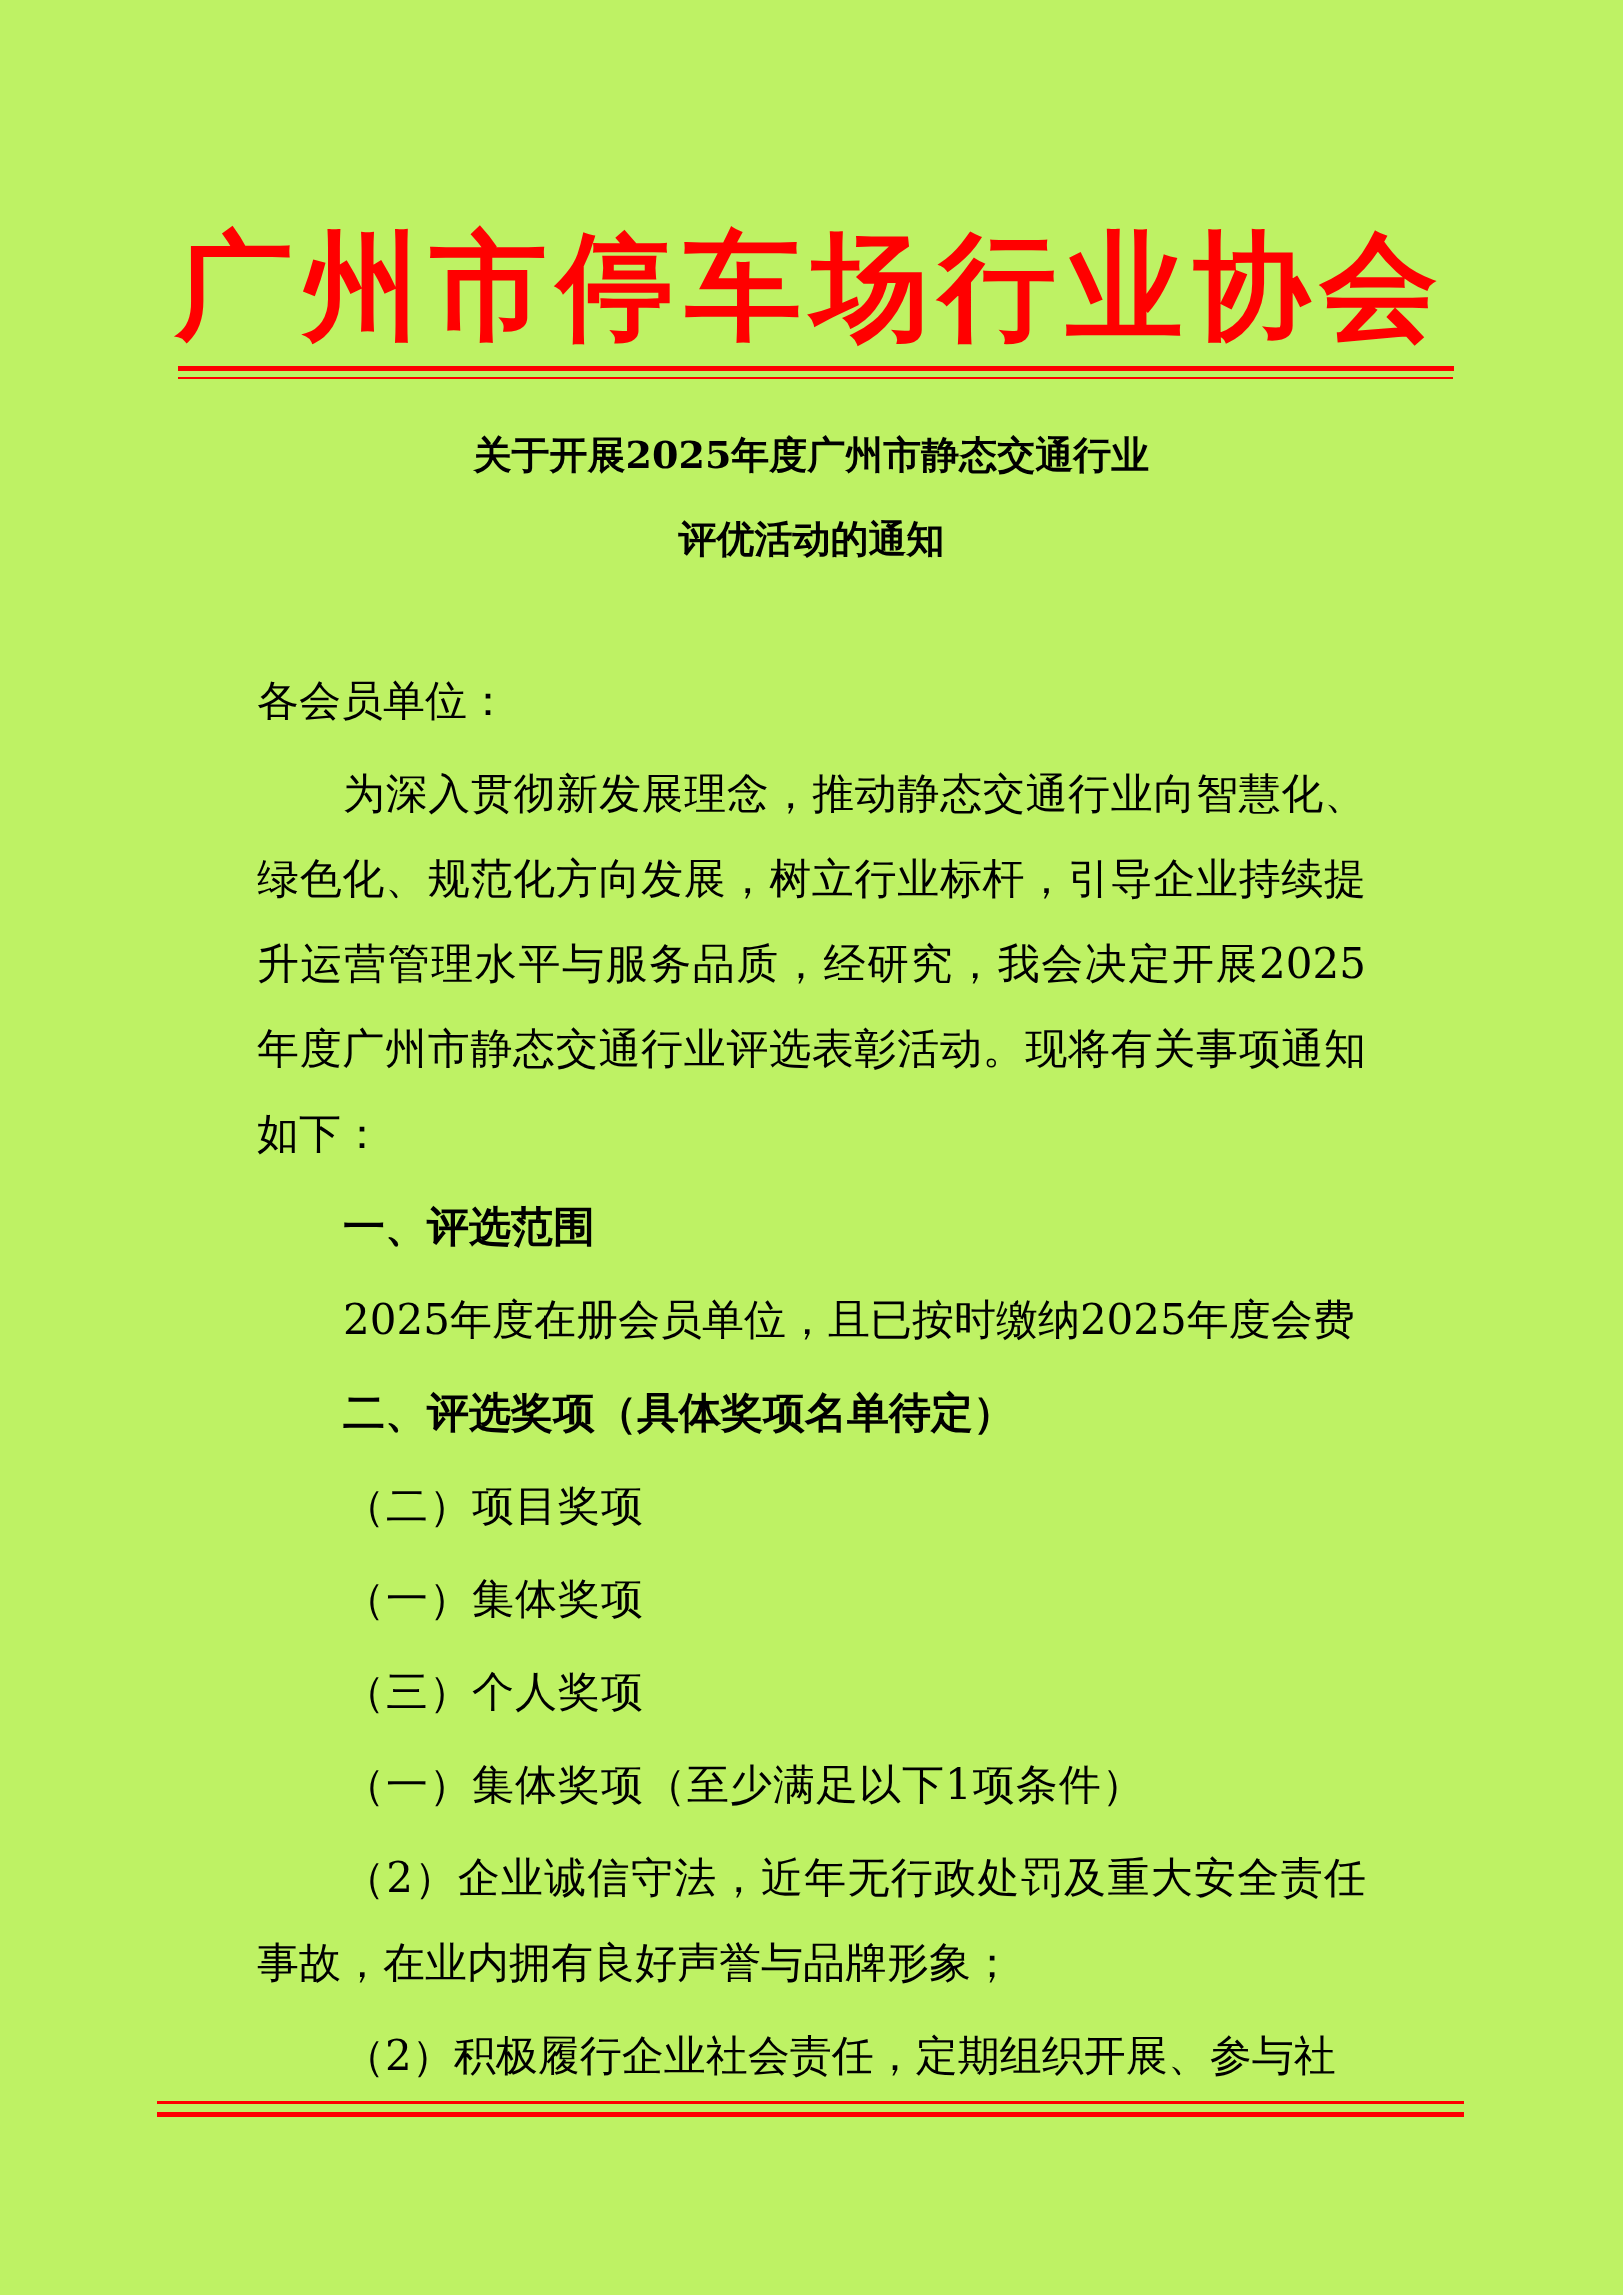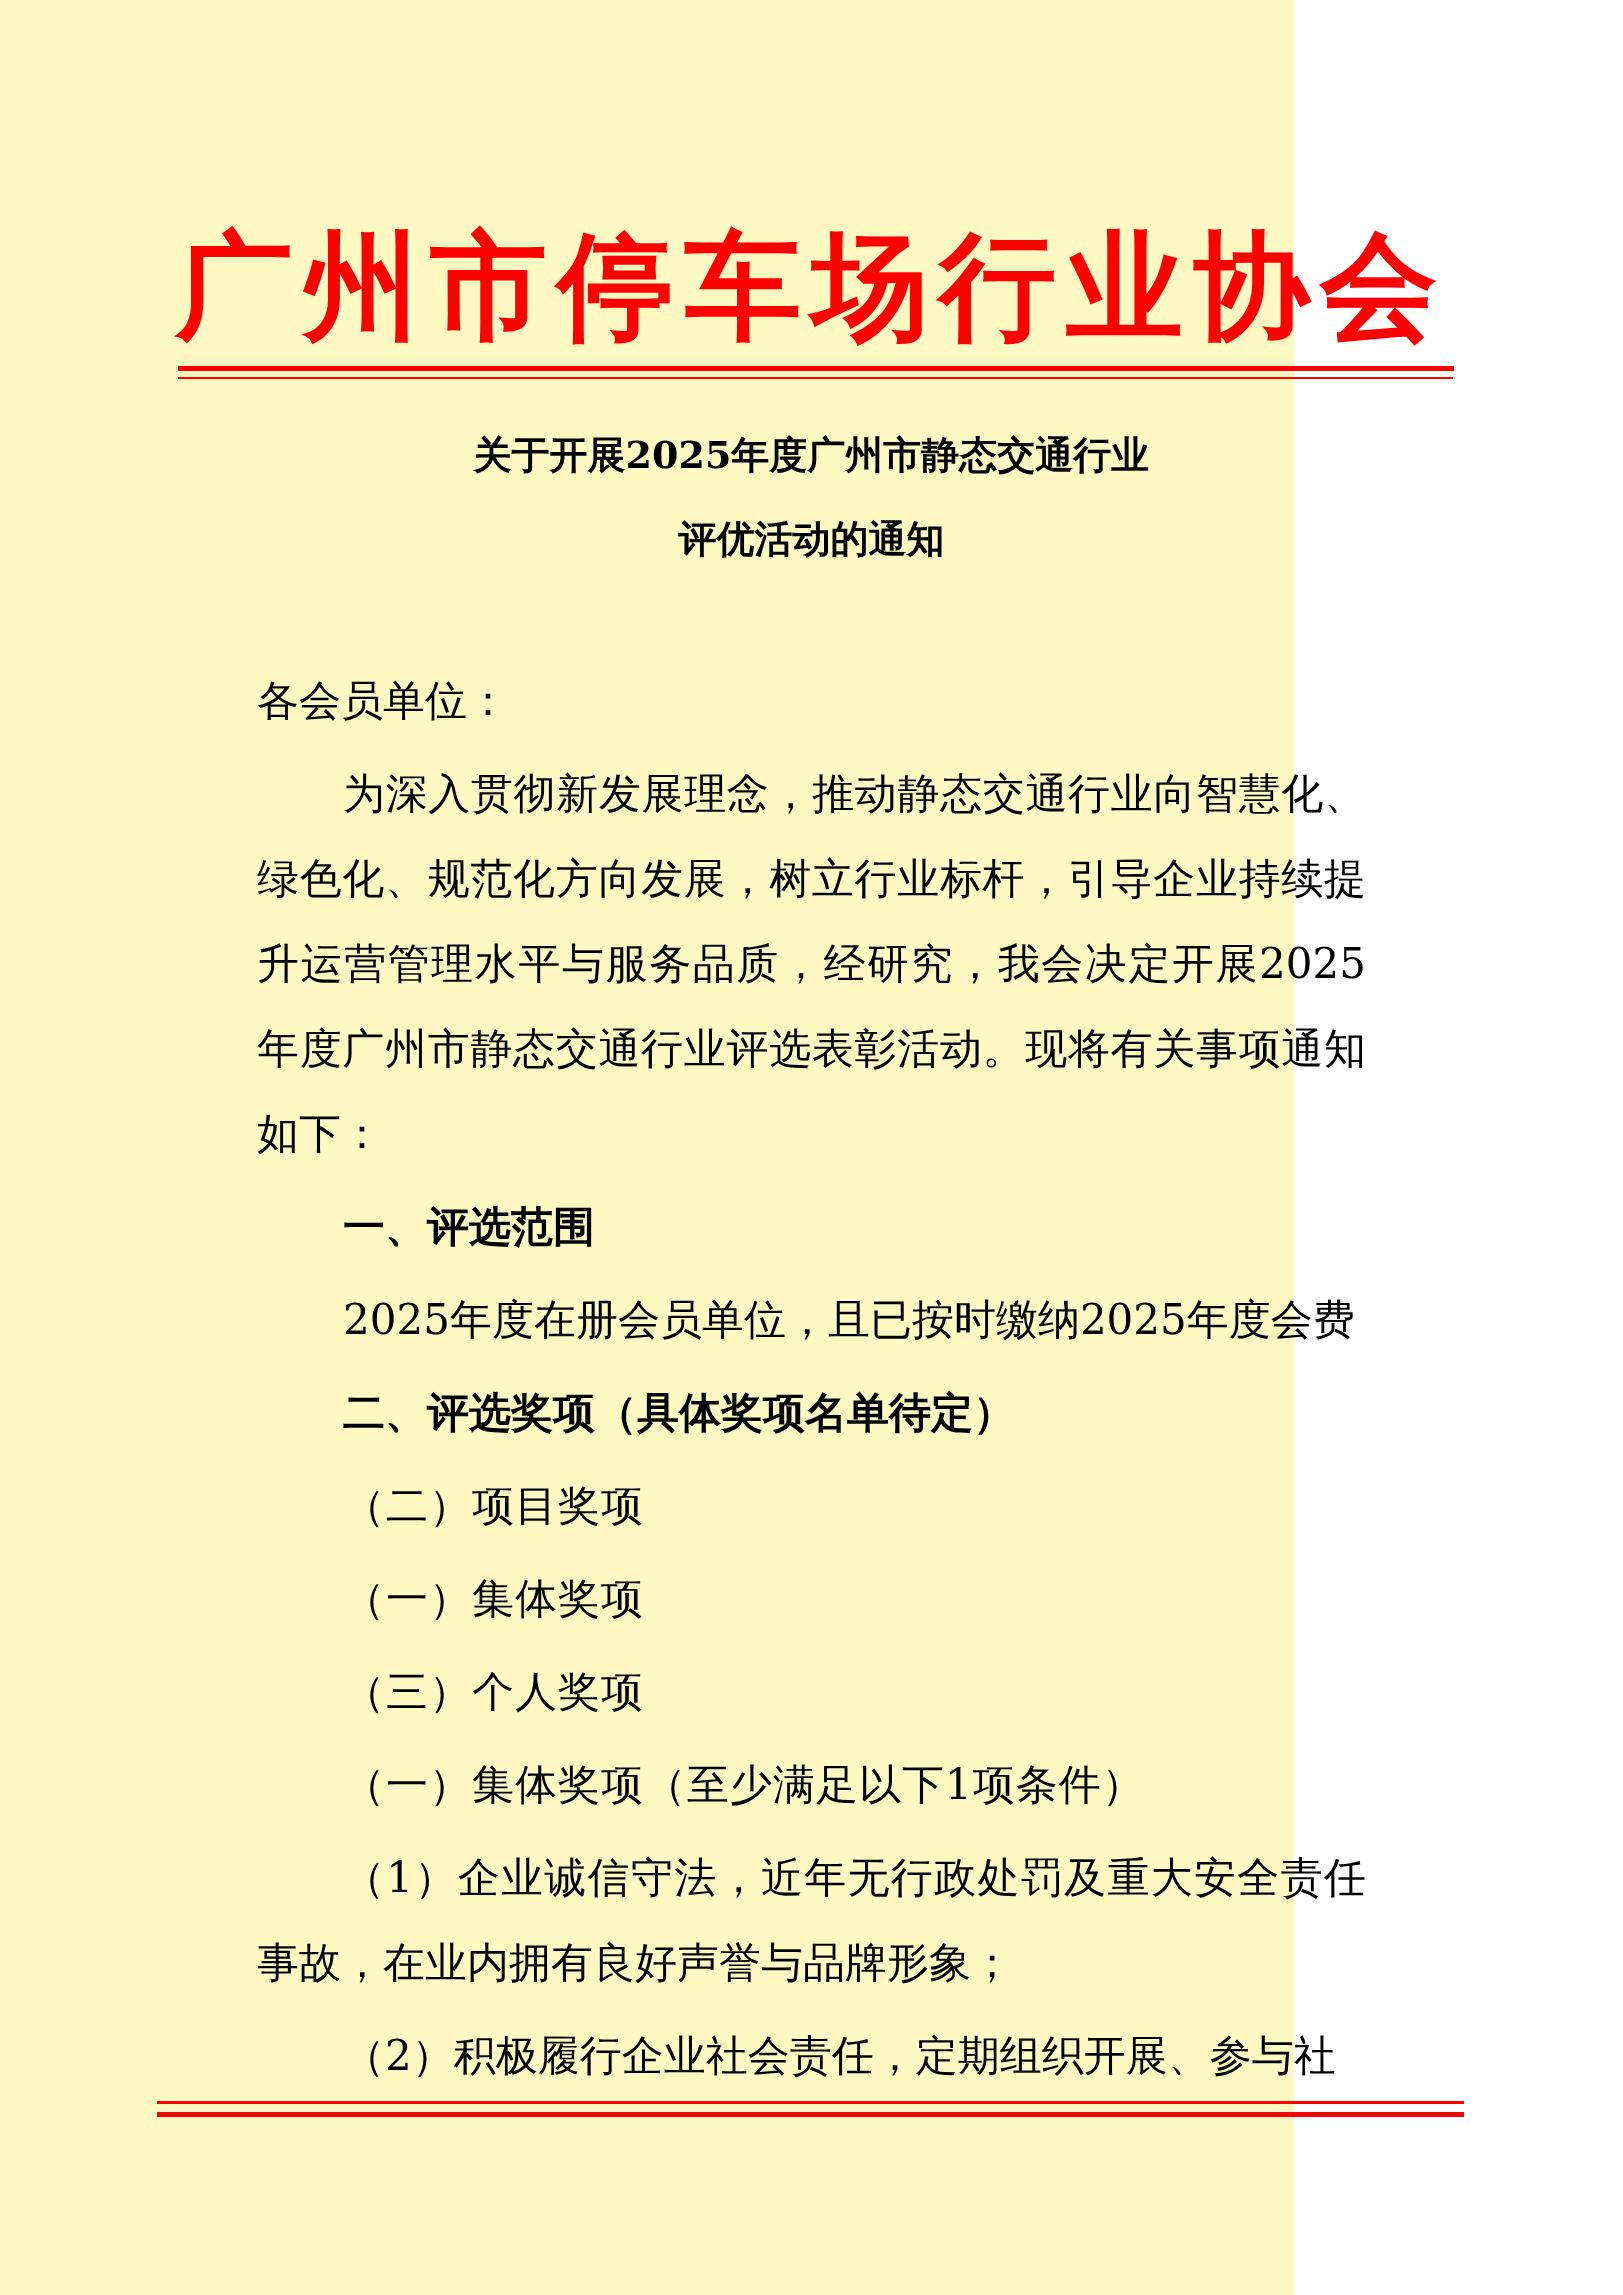--- a/index.html
+++ b/index.html
@@ -1,17 +1,17 @@
 <!DOCTYPE html>
 <html style="font-size:8.2px"><head>
 <meta charset="utf-8">
 <style>
   html, body { margin: 0; padding: 0; background: #ffffff; }
   body { width: 1623px; height: 2295px; position: relative; overflow: hidden; }
-  .page { position: absolute; left: 0; top: 0; width: 1294px; height: 2295px; background: #fef9c3; }
+  .page { position: absolute; left: 0; top: 0; width: 1623px; height: 2295px; background: #bef264; }
 
   .letterhead {
     position: absolute; left: 0; top: 215px; width: 1623px; height: 143px;
     text-align: center;
     font-family: "DejaVu Serif", "Liberation Serif", serif;
     font-weight: bold;
     font-size: 117px; line-height: 143px;
     letter-spacing: 10.2px;
     color: #ff0000;
   }
@@ -57,20 +57,20 @@
 
     <p class="heading">一、评选范围</p>
     <p class="indent">2025年度在册会员单位，且已按时缴纳2025年度会费</p>
 
     <p class="heading">二、评选奖项（具体奖项名单待定）</p>
     <p class="sub-narrow">（二）项目奖项</p>
     <p class="sub-narrow">（一）集体奖项</p>
     <p class="sub-narrow">（三）个人奖项</p>
 
     <p class="sub-narrow">（一）集体奖项（至少满足以下1项条件）</p>
-    <p class="indent">（1）企业诚信守法，近年无行政处罚及重大安全责任事故，在业内拥有良好声誉与品牌形象；</p>
+    <p class="indent">（2）企业诚信守法，近年无行政处罚及重大安全责任事故，在业内拥有良好声誉与品牌形象；</p>
     <p class="indent">（2）积极履行企业社会责任，定期组织开展、参与社</p>
   </div>
 
   <div class="rule foot-thin"></div>
   <div class="rule foot-thick"></div>
 </div>
 
 
 </body></html>

